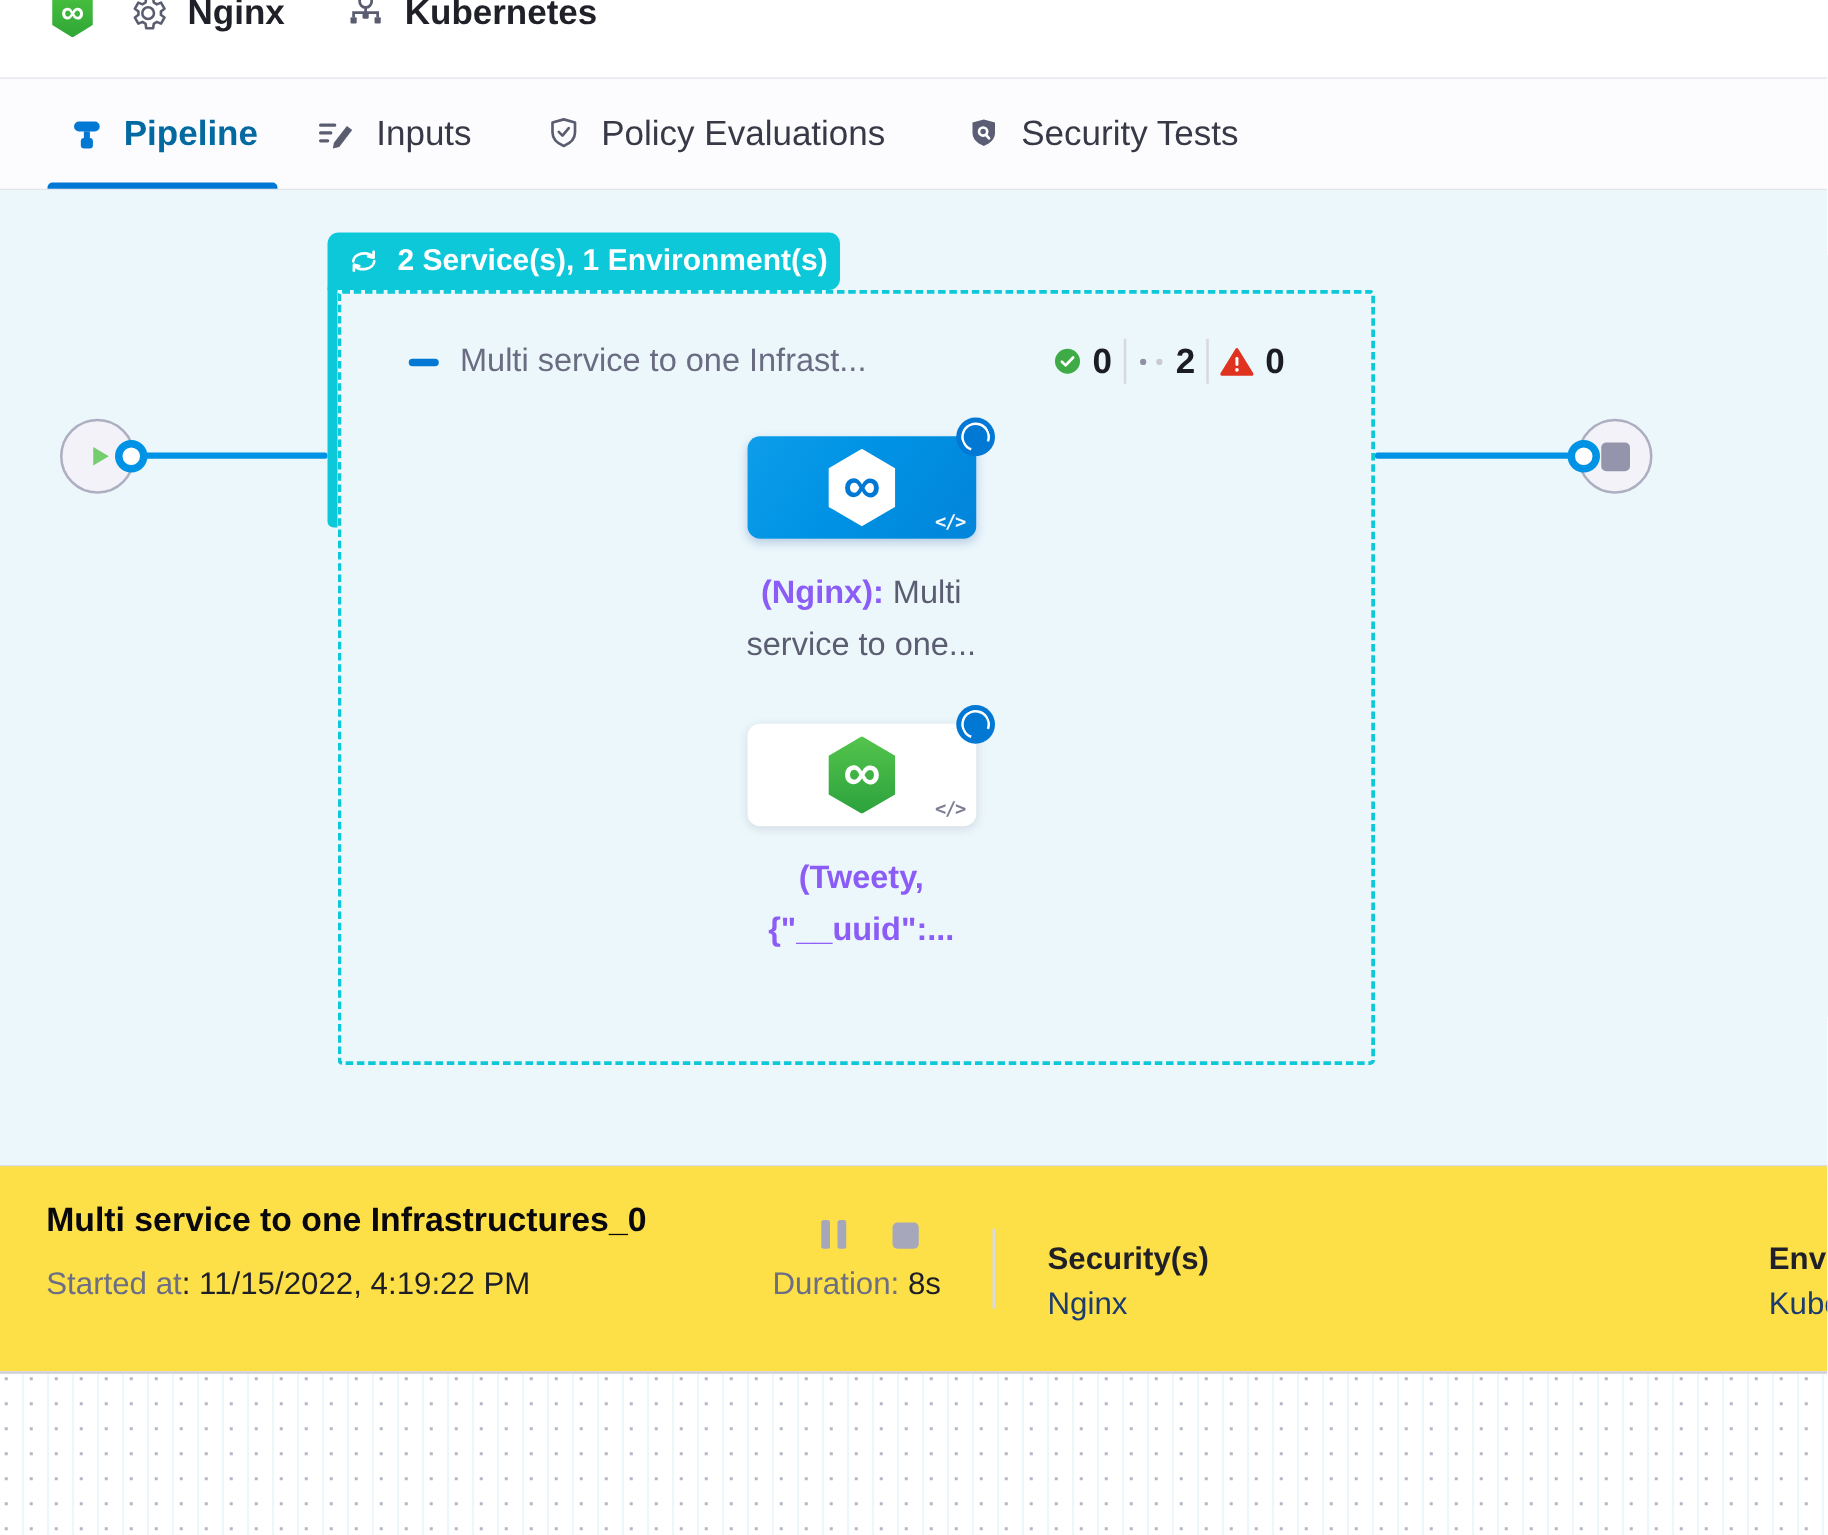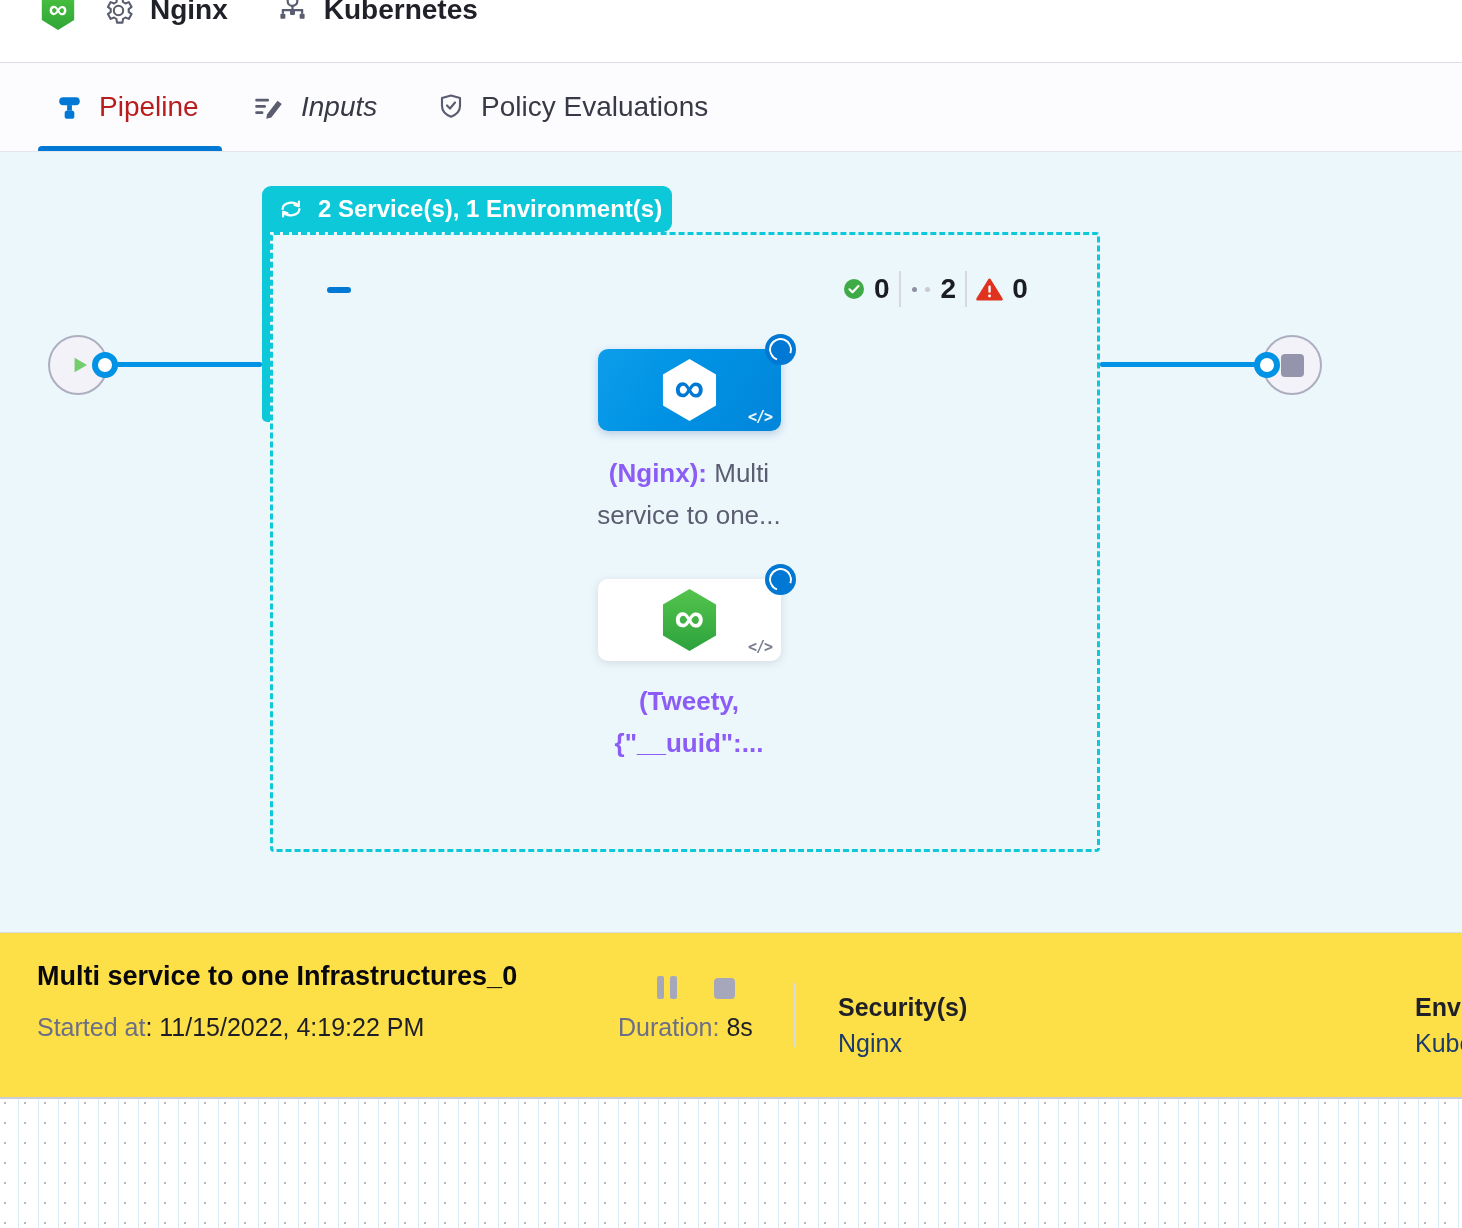--- a/index.html
+++ b/index.html
@@ -18,22 +18,22 @@
   .logo-hex .inf { color:#fff; font-size:26px; font-weight:700; line-height:1; margin-top:-2px; }
   .crumb { display:flex; align-items:center; gap:15px; cursor:pointer; }
   .crumb-label { font-size:28px; font-weight:600; color:#1f2028; white-space:nowrap; }
   .g1 { margin-left:26px; } .g2 { margin-left:48px; }
 
   
   .tabbar { position:absolute; left:0; top:63px; width:100%; height:89px; background:#fcfcfe;
             border-bottom:1px solid #e4e5ec; }
   .tab { position:absolute; top:0; height:88px; display:flex; align-items:center; gap:15px; cursor:pointer; }
   .tab-label { font-size:28px; font-weight:500; color:#383946; white-space:nowrap; }
-  .tab.active .tab-label { color:#b91c1c; font-weight:400; }
-  .tab1 { left:55px; } .tab2 { left:252px;font-style:italic; } .tab3 { left:436px;align-items:center; } .tab4 { left:772px; }
+  .tab.active .tab-label { color:#0369a1; font-weight:700; }
+  .tab1 { left:55px; } .tab2 { left:252px; } .tab3 { left:436px;align-items:center; } .tab4 { left:772px; }
   .tab-underline { position:absolute; left:38px; bottom:0; width:184px; height:5px;
                    background:#0278d5; border-radius:4px 4px 0 0; }
 
   
   .canvas { position:absolute; left:0; top:152px; width:100%; height:800px; background:#ecf7fc; overflow:hidden; }
   .group-badge { position:absolute; left:262px; top:34px; width:410px; height:46px; z-index:4;
                  background:#0cc8d8; border-radius:9px 9px 9px 0; display:flex; align-items:center;
                  gap:13px; padding-left:15px; cursor:pointer; }
   .group-badge-label { color:#fff; font-size:24px; font-weight:600; white-space:nowrap; }
   .group-tail { position:absolute; left:262px; top:78px; width:8px; height:192px; background:#0cc8d8;
@@ -161,39 +161,48 @@
       </svg>
       <span class="tab-label">Inputs</span>
     </div>
     <div class="tab tab3">
       <svg width="30" height="30" viewBox="0 0 24 24" fill="none" stroke="#5a5c70" stroke-width="1.7">
         <path stroke-linejoin="round" d="M12 2.8l7.2 2v6.4c0 4.3-3 6.9-7.2 8.6-4.2-1.7-7.2-4.3-7.2-8.6V4.8z"></path>
         <path stroke-linecap="round" stroke-linejoin="round" d="M8.8 10.8l2.4 2.4 4-4.8"></path>
       </svg>
       <span class="tab-label">Policy Evaluations</span>
     </div>
+    <div class="tab tab4">
+      <svg width="30" height="30" viewBox="0 0 24 24">
+        <path d="M12 2.8l7.2 2v6.4c0 4.3-3 6.9-7.2 8.6-4.2-1.7-7.2-4.3-7.2-8.6V4.8z" fill="#5b5d74"></path>
+        <circle cx="11.6" cy="10.6" r="2.6" fill="none" stroke="#fff" stroke-width="1.7"></circle>
+        <path d="M13.5 12.8l1.9 2.1" stroke="#fff" stroke-width="1.7" stroke-linecap="round"></path>
+      </svg>
+      <span class="tab-label">Security Tests</span>
+    </div>
     <div class="tab-underline"></div>
   </nav>
 
   <main class="canvas">
 
     <div class="group-badge">
       <svg width="28" height="28" viewBox="0 0 24 24" fill="none" stroke="#fff" stroke-width="1.9" stroke-linecap="round" stroke-linejoin="round">
         <path d="M4.8 12a7.4 5.6 0 0 1 13.8-2.6"></path>
         <path d="M19.2 12a7.4 5.6 0 0 1-13.8 2.6"></path>
         <path d="M18.8 5.6l-.2 3.9-3.5-.9"></path>
         <path d="M5.2 18.4l.2-3.9 3.5.9"></path>
       </svg>
       <span class="group-badge-label">2 Service(s), 1 Environment(s)</span>
     </div>
     <div class="group-tail"></div>
 
     <div class="stage-box"></div>
 
     <div class="minus-btn"></div>
+    <div class="stage-title">Multi service to one Infrast...</div>
 
     <div class="status-row">
       <svg width="22" height="22" viewBox="0 0 22 22">
         <circle cx="11" cy="11" r="10" fill="#3eab47"></circle>
         <path d="M6.5 11.3l3 3 6-6.3" stroke="#fff" stroke-width="2.2" fill="none" stroke-linecap="round" stroke-linejoin="round"></path>
       </svg>
       <span class="status-num">0</span>
       <span class="status-div"></span>
       <span class="run-dots">
           <i class="rd1"></i>

